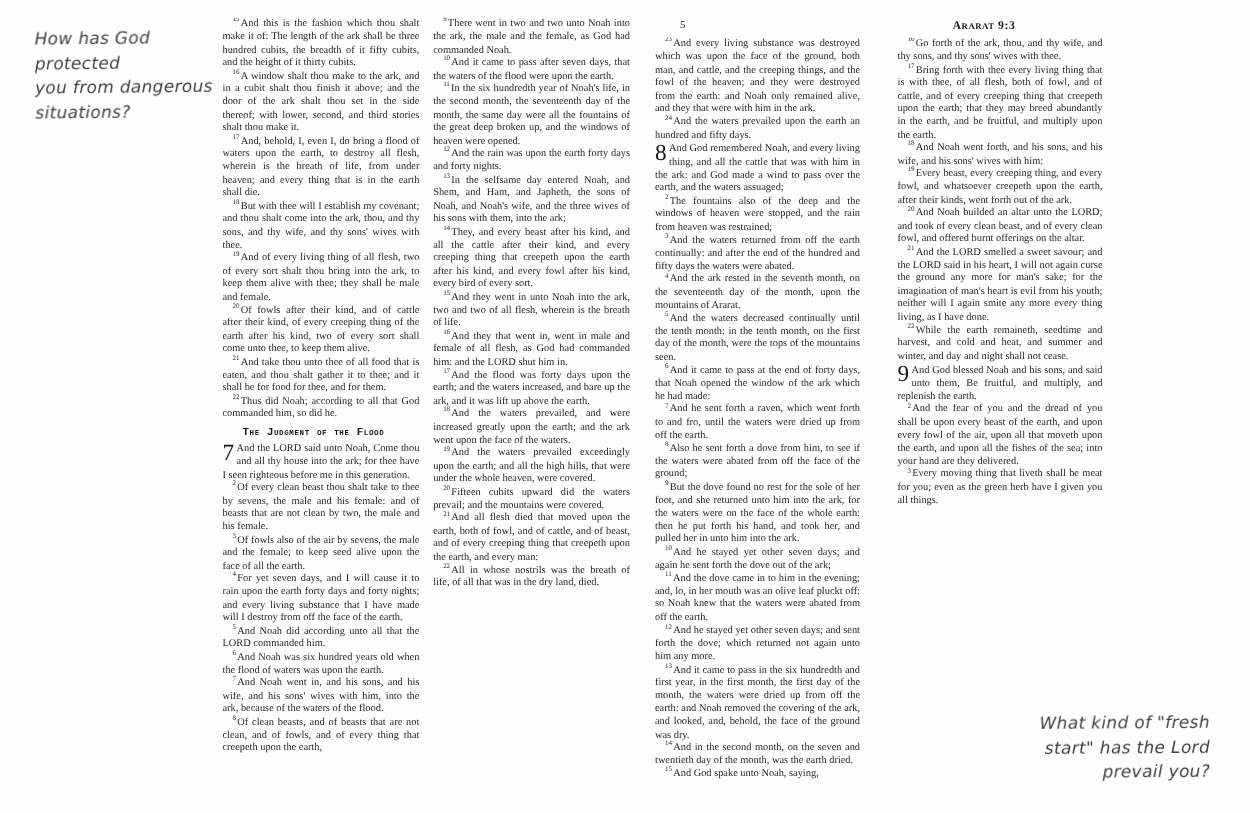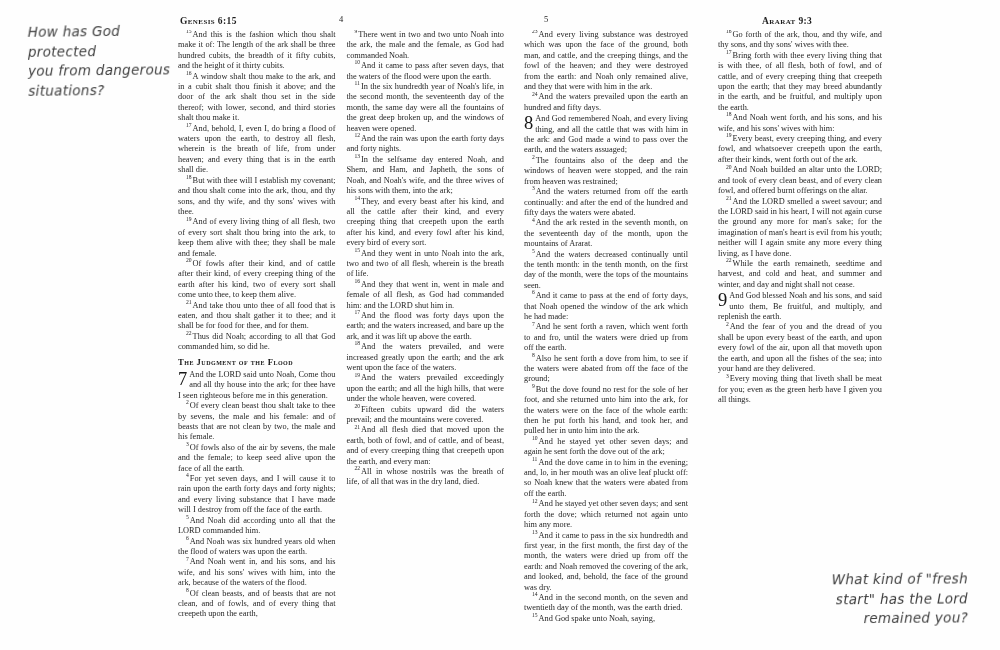--- a/index.html
+++ b/index.html
@@ -39,21 +39,21 @@
   .bodytext p{margin:0;padding:0;text-indent:8px;}
   .bodytext p.chapter{text-indent:0;margin-top:1px;}
   sup.vnum{font-size:5.6px;line-height:0;vertical-align:super;margin-right:1px;}
   .dropcap{
     float:left;font-size:18.5px;line-height:19.5px;
     padding-right:2px;color:#151515;
   }
   .section-heading{
     font-variant:small-caps;font-weight:bold;
     font-size:8.6px;letter-spacing:0.5px;color:#161616;
-    margin:4px 0 3px 0;text-indent:0;
+    margin:4px 0 3px 16px;text-indent:0;font-family:Liberation Mono, monospace;
   }
 
   
   .handwriting{
     position:absolute;
     font-family:"DejaVu Sans", sans-serif;
     font-style:italic;font-weight:500;
     font-size:13.5px;line-height:19.5px;letter-spacing:0.3px;
     color:#3f3f3f;filter:blur(0.3px);
   }
@@ -67,28 +67,24 @@
 
   <div class="handwriting" id="note-top-left">
       <div>How has God protected</div>
       <div>you from dangerous</div>
       <div>situations?</div>
     </div>
 
   <div class="handwriting" id="note-bottom-right">
       <div>What kind of "fresh</div>
       <div>start" has the Lord</div>
-      <div>remained you?</div>
+      <div>prevail you?</div>
     </div>
 
   <div class="page" id="left-page">
-    <div class="pagehead">
-      <span class="running-head">Genesis 6:15</span>
-      <span class="page-number">4</span>
-    </div>
     <div class="bodytext">
         <p><sup class="vnum">15</sup>And this is the fashion which thou shalt make it of: The length of the ark shall be three hundred cubits, the breadth of it fifty cubits, and the height of it thirty cubits.</p>
         <p><sup class="vnum">16</sup>A window shalt thou make to the ark, and in a cubit shalt thou finish it above; and the door of the ark shalt thou set in the side thereof; with lower, second, and third stories shalt thou make it.</p>
         <p><sup class="vnum">17</sup>And, behold, I, even I, do bring a flood of waters upon the earth, to destroy all flesh, wherein is the breath of life, from under heaven; and every thing that is in the earth shall die.</p>
         <p><sup class="vnum">18</sup>But with thee will I establish my covenant; and thou shalt come into the ark, thou, and thy sons, and thy wife, and thy sons' wives with thee.</p>
         <p><sup class="vnum">19</sup>And of every living thing of all flesh, two of every sort shalt thou bring into the ark, to keep them alive with thee; they shall be male and female.</p>
         <p><sup class="vnum">20</sup>Of fowls after their kind, and of cattle after their kind, of every creeping thing of the earth after his kind, two of every sort shall come unto thee, to keep them alive.</p>
         <p><sup class="vnum">21</sup>And take thou unto thee of all food that is eaten, and thou shalt gather it to thee; and it shall be for food for thee, and for them.</p>
         <p><sup class="vnum">22</sup>Thus did Noah; according to all that God commanded him, so did he.</p>
         <div class="section-heading">The Judgment of the Flood</div>

